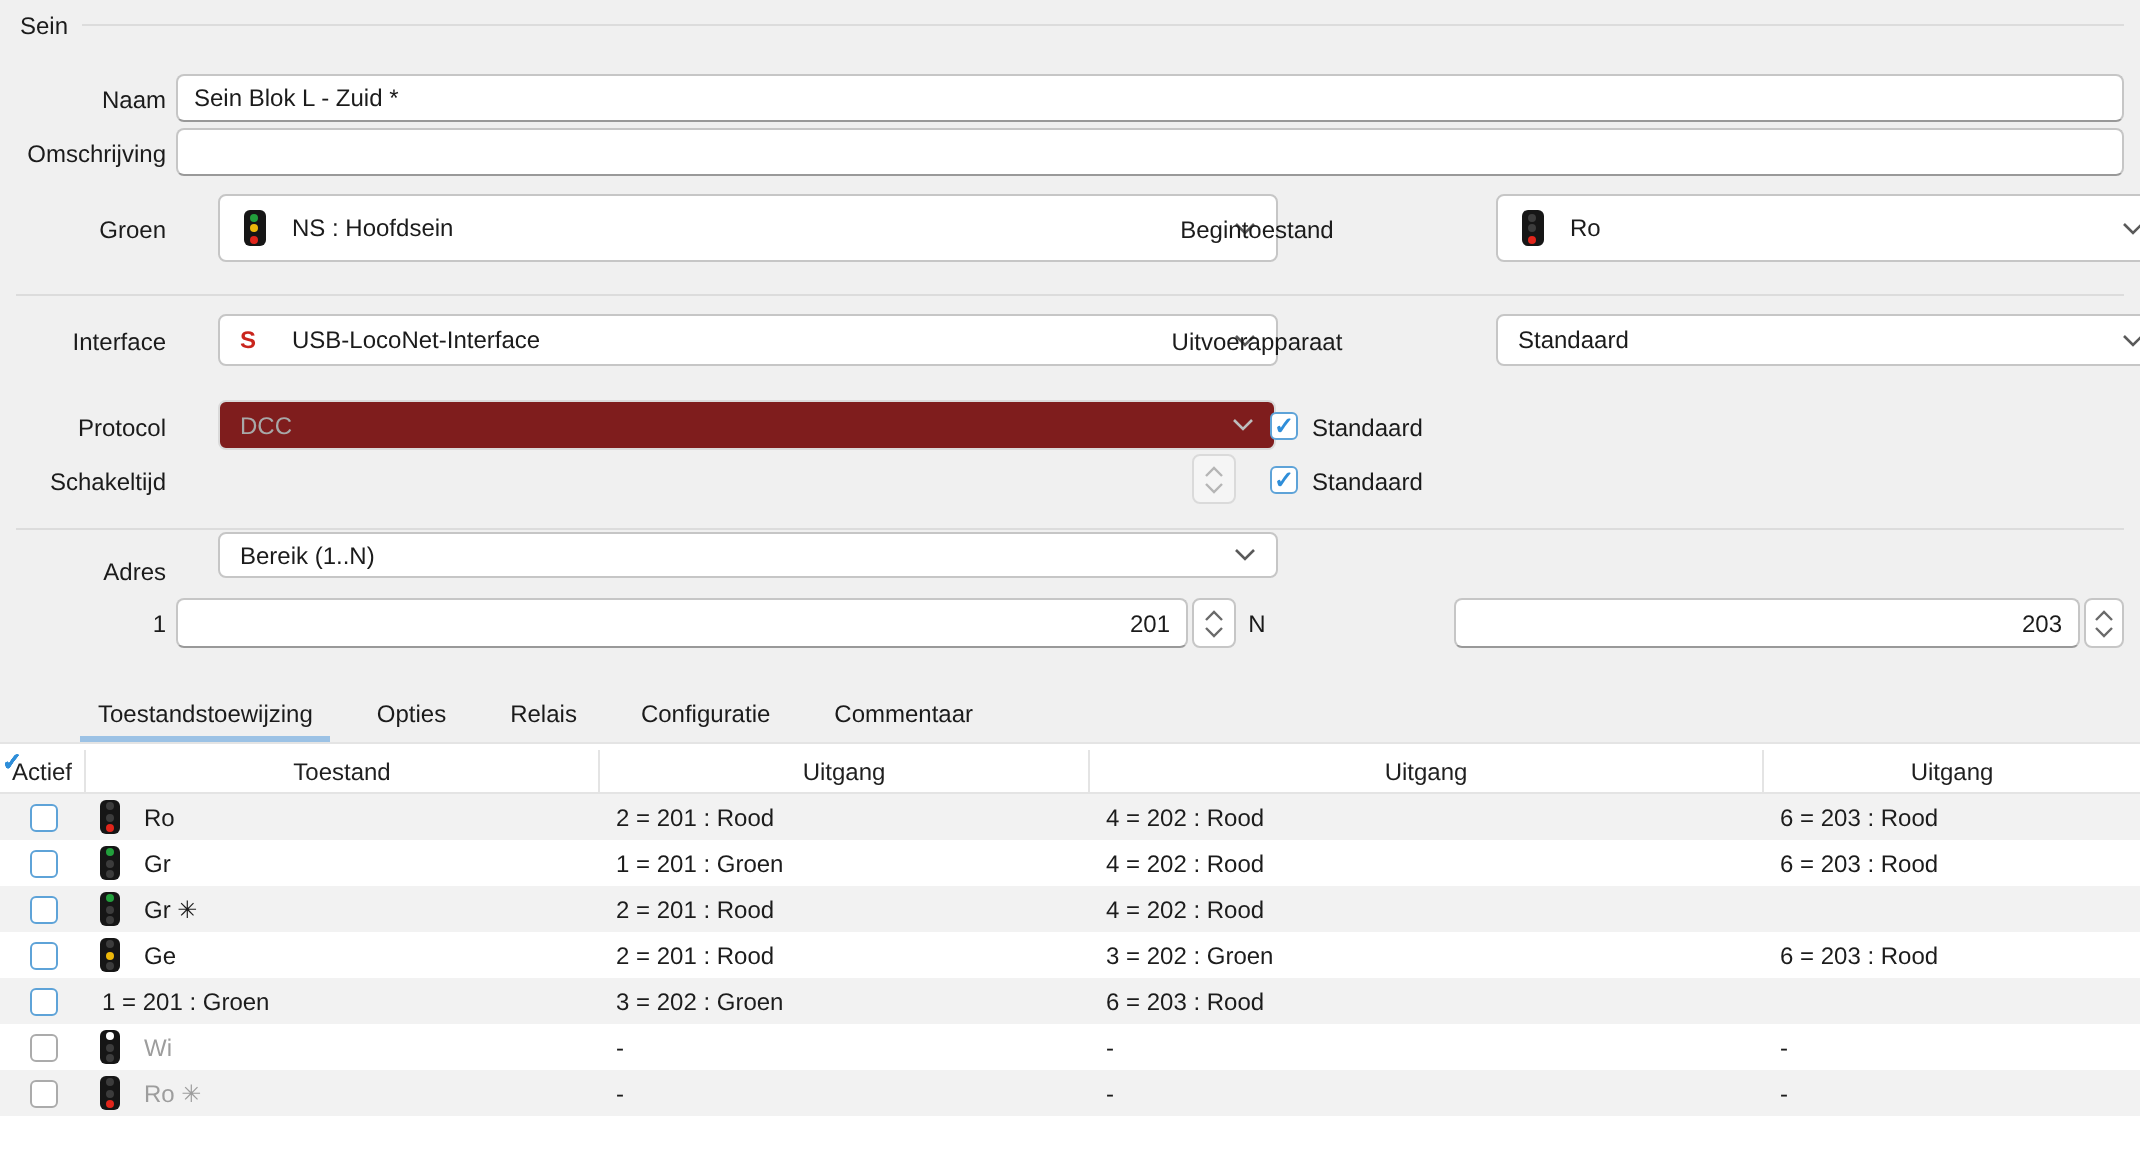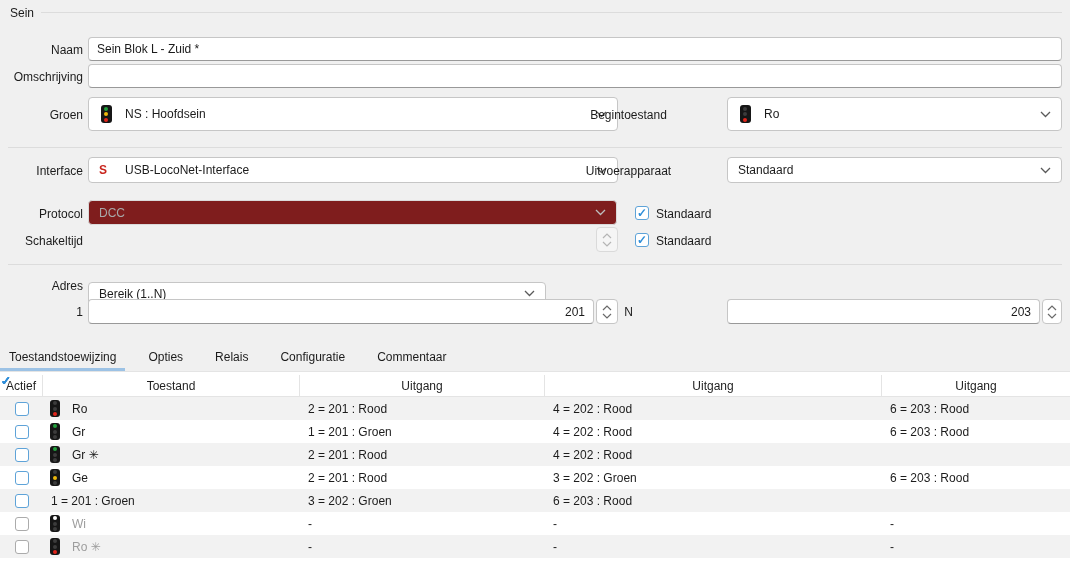--- a/index.html
+++ b/index.html
@@ -9,21 +9,21 @@
 
   .lbl { position:absolute; width:83px; left:0; text-align:right; color:#1b1b1b; white-space:nowrap; }
   .rlbl { position:absolute; left:540px; width:177px; text-align:center; color:#1b1b1b; white-space:nowrap; }
 
   .tinput { position:absolute; background:#fff; border:1px solid #c6c6c6; border-bottom-color:#999;
             border-radius:4px; padding:0 8px; font:12px "Liberation Sans", sans-serif; color:#1b1b1b; outline:none; }
   .tinput.num { text-align:right; }
   .tinput:disabled, .tinput.disabled { background:#f5f5f5; border-color:#dadada; color:#a6a6a6; }
 
   .combo { position:absolute; background:#fff; border:1px solid #c6c6c6; border-radius:4px;
-           display:flex; align-items:center; padding:0 10px; cursor:default; }
+           display:flex; align-items:center; padding:0 10px; cursor:default;margin-left:21px; }
   .combo .chev { margin-left:auto; color:#5a5a5a; display:flex; align-items:center; }
   .combo.disabled { background:#7f1d1d; border-color:#dadada; color:#a8a8a8; }
   .combo.disabled .chev { color:#bdbdbd; }
   .combo .ctext { white-space:nowrap; }
 
   .spinbox { position:absolute; background:#fff; border:1px solid #c6c6c6; border-radius:4px;
              display:flex; align-items:center; justify-content:center; color:#6a6a6a; }
   .spinbox.disabled { background:#f5f5f5; border-color:#dadada; color:#b5b5b5; }
 
   .sep { position:absolute; left:8px; width:1054px; height:1px; background:#dcdcdc; }
@@ -41,21 +41,21 @@
   .sig i { display:block; width:4px; height:4px; border-radius:50%; background:#3c3c3c; }
   .sig.small { width:10px; height:17px; }
 
   .badge-s { color:#c9251d; font-weight:bold; width:14px; flex:none; }
   .icon-slot { width:14px; margin-right:12px; display:flex; justify-content:center; flex:none; }
 
   
   .tabbar { position:absolute; left:0; top:344px; width:1070px; height:27px; display:flex; gap:14px; }
   .tab { padding:2px 9px 0 9px; height:27px; display:flex; align-items:center; border-bottom:3px solid transparent;
          white-space:nowrap; cursor:default; }
-  .tab.active { border-bottom-color:#9cc2e5; }
+  .tab.active { border-bottom-color:#9cc2e5;margin-left:40px; }
 
   
   .panel { position:absolute; left:0; top:371px; width:1070px; height:204px; background:#fff; border-top:1px solid #e4e4e4; }
   .tbl { position:absolute; left:0; top:3px; width:1070px; }
   .thead, .trow { display:grid; grid-template-columns:43px 257px 245px 337px 188px; align-items:center; }
   .thead { height:22px; border-bottom:1px solid #e4e4e4; }
   .thead > div { height:22px; line-height:22px; text-align:center; color:#1f1f1f; }
   .thead > div:not(:last-child) { border-right:1px solid #e4e4e4; }
   .trow { height:23px; }
   .trow:nth-child(even) { background:#f2f2f2; }
@@ -159,21 +159,21 @@
     <svg width="10" height="14" viewBox="0 0 10 14">
         <path d="M1 5 L5 1 L9 5 M1 9 L5 13 L9 9" fill="none" stroke="currentColor" stroke-width="1.2"></path>
       </svg>
   </span>
   <span class="cb checked" style="left:635px; top:233px"></span>
   <span class="cblbl" style="left:656px; top:234px">Standaard</span>
 
   <div class="sep" style="top:264px"></div>
 
   <div class="lbl" style="top:279px">Adres</div>
-  <div class="combo" style="left:88px; top:282px; width:458px; height:23px">
+  <div class="combo" style="left:88px; top:266px; width:530px; height:23px">
     <span class="ctext">Bereik (1..N)</span>
     <span class="chev">
       <svg width="11" height="7" viewBox="0 0 11 7">
           <path d="M1 1 L5.5 5.5 L10 1" fill="none" stroke="currentColor" stroke-width="1.3"></path>
         </svg>
     </span>
   </div>
 
   <div class="lbl" style="top:305px">1</div>
   <input class="tinput num" style="left: 88px; top: 299px; width: 506px; height: 25px;" value="201">

